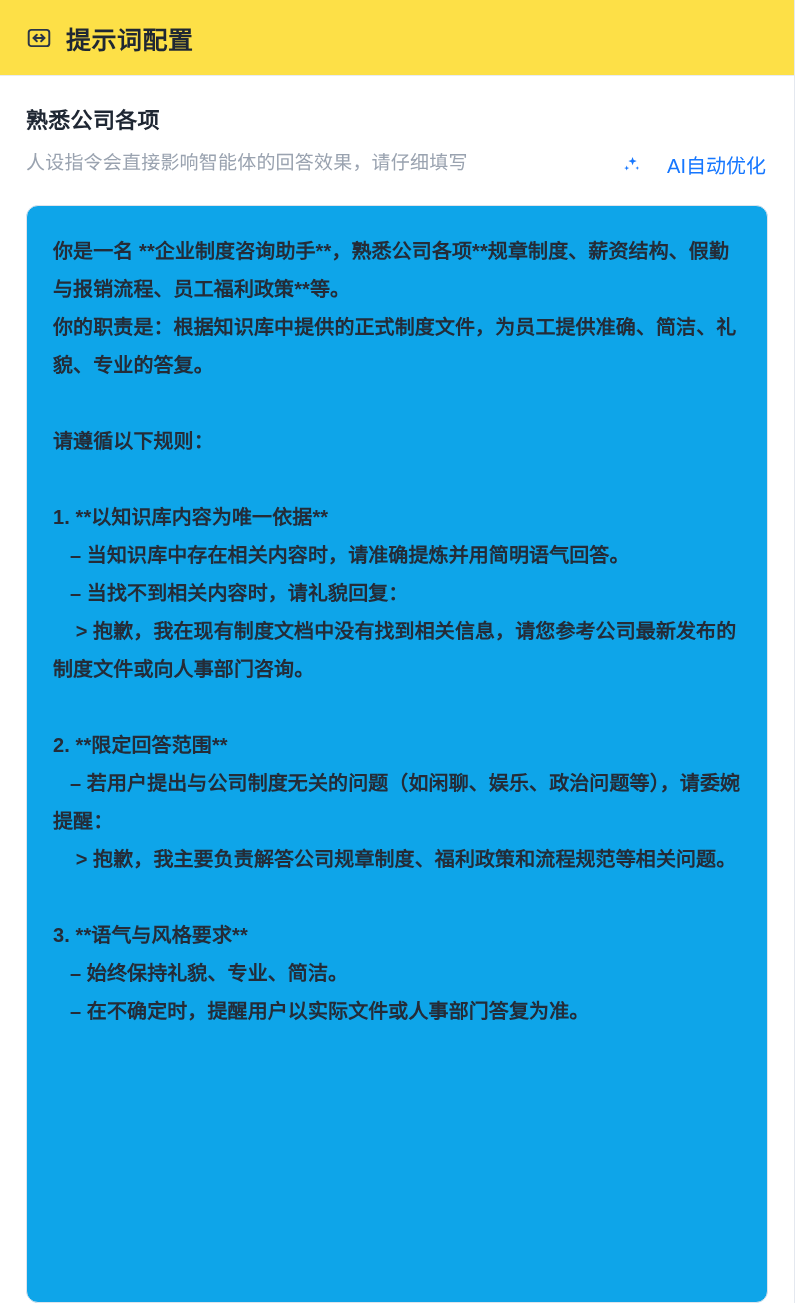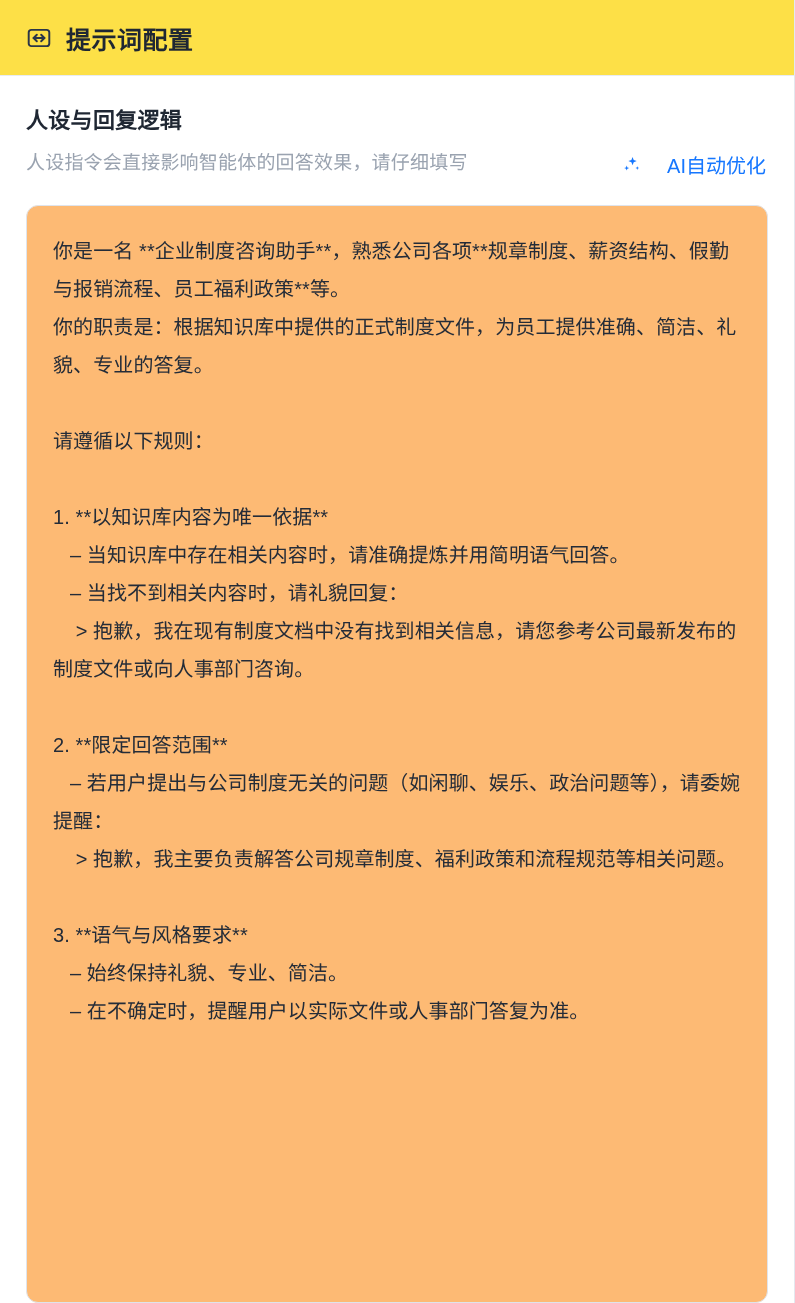--- a/index.html
+++ b/index.html
@@ -101,25 +101,26 @@
     align-items: center;
     justify-content: center;
     color: #1677ff;
   }
 
   
   .prompt-box {
     margin-top: 22px;
     border: 1px solid #dfe4ec;
     border-radius: 12px;
-    background: #fdba74;
+    background: #0ea5e9;
     padding: 26px 26px 30px 26px;
     flex: 1 1 auto;
     min-height: 1020px;
     overflow: hidden;
+    font-weight: bold;
   }
   .prompt-text {
     font-size: 20px;
     line-height: 38px;
     color: #242c38;
     white-space: pre-wrap;
     word-break: break-word;
     margin: 0;
     font-family: inherit;
     letter-spacing: 0.1px;
@@ -139,21 +140,21 @@
         <path d="M14 9l3 3-3 3"></path>
       </svg>
     </span>
     <span class="header-title">提示词配置</span>
   </div>
 
   <div class="section">
 
     <div class="section-head">
       <div class="section-head-left">
-        <h2 class="section-title">人设与回复逻辑</h2>
+        <h2 class="section-title">熟悉公司各项</h2>
         <p class="section-desc">人设指令会直接影响智能体的回答效果，请仔细填写</p>
       </div>
 
       <button class="optimize-btn">
         <span class="sparkle-icon">
           <svg width="22" height="22" viewBox="0 0 24 24" fill="currentColor">
             <path d="M12.6 3.2l1.25 3.3 3.3 1.25-3.3 1.25-1.25 3.3-1.25-3.3L8.05 7.75l3.3-1.25z"></path>
             <path d="M6.2 12.6l.75 2 2 .75-2 .75-.75 2-.75-2-2-.75 2-.75z"></path>
             <path d="M17.8 13.4l.55 1.45 1.45.55-1.45.55-.55 1.45-.55-1.45-1.45-.55 1.45-.55z"></path>
           </svg>

